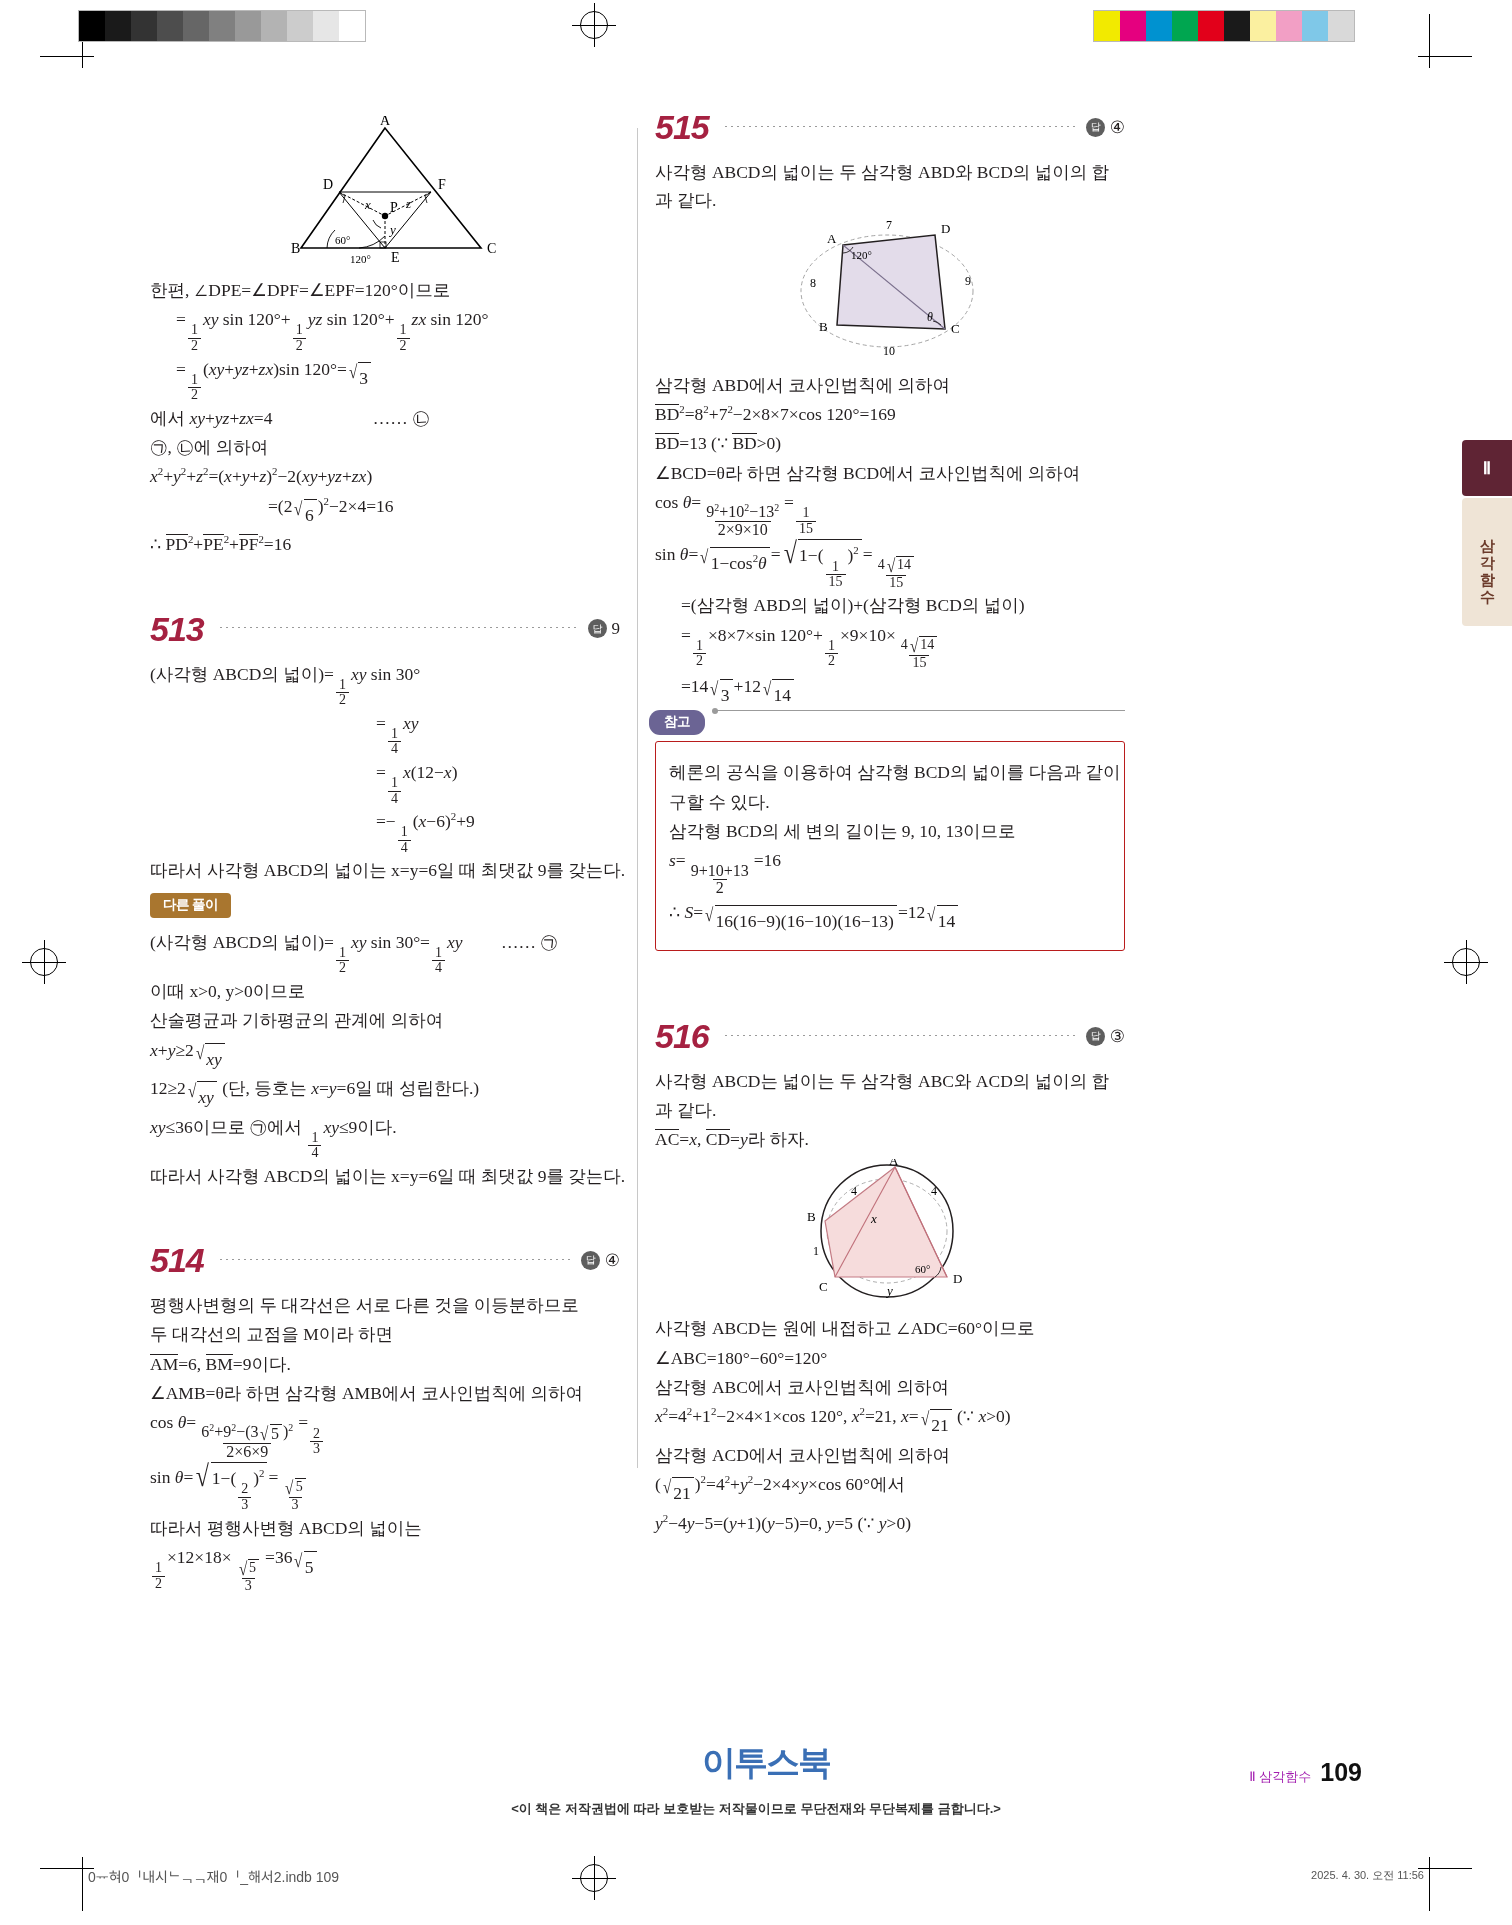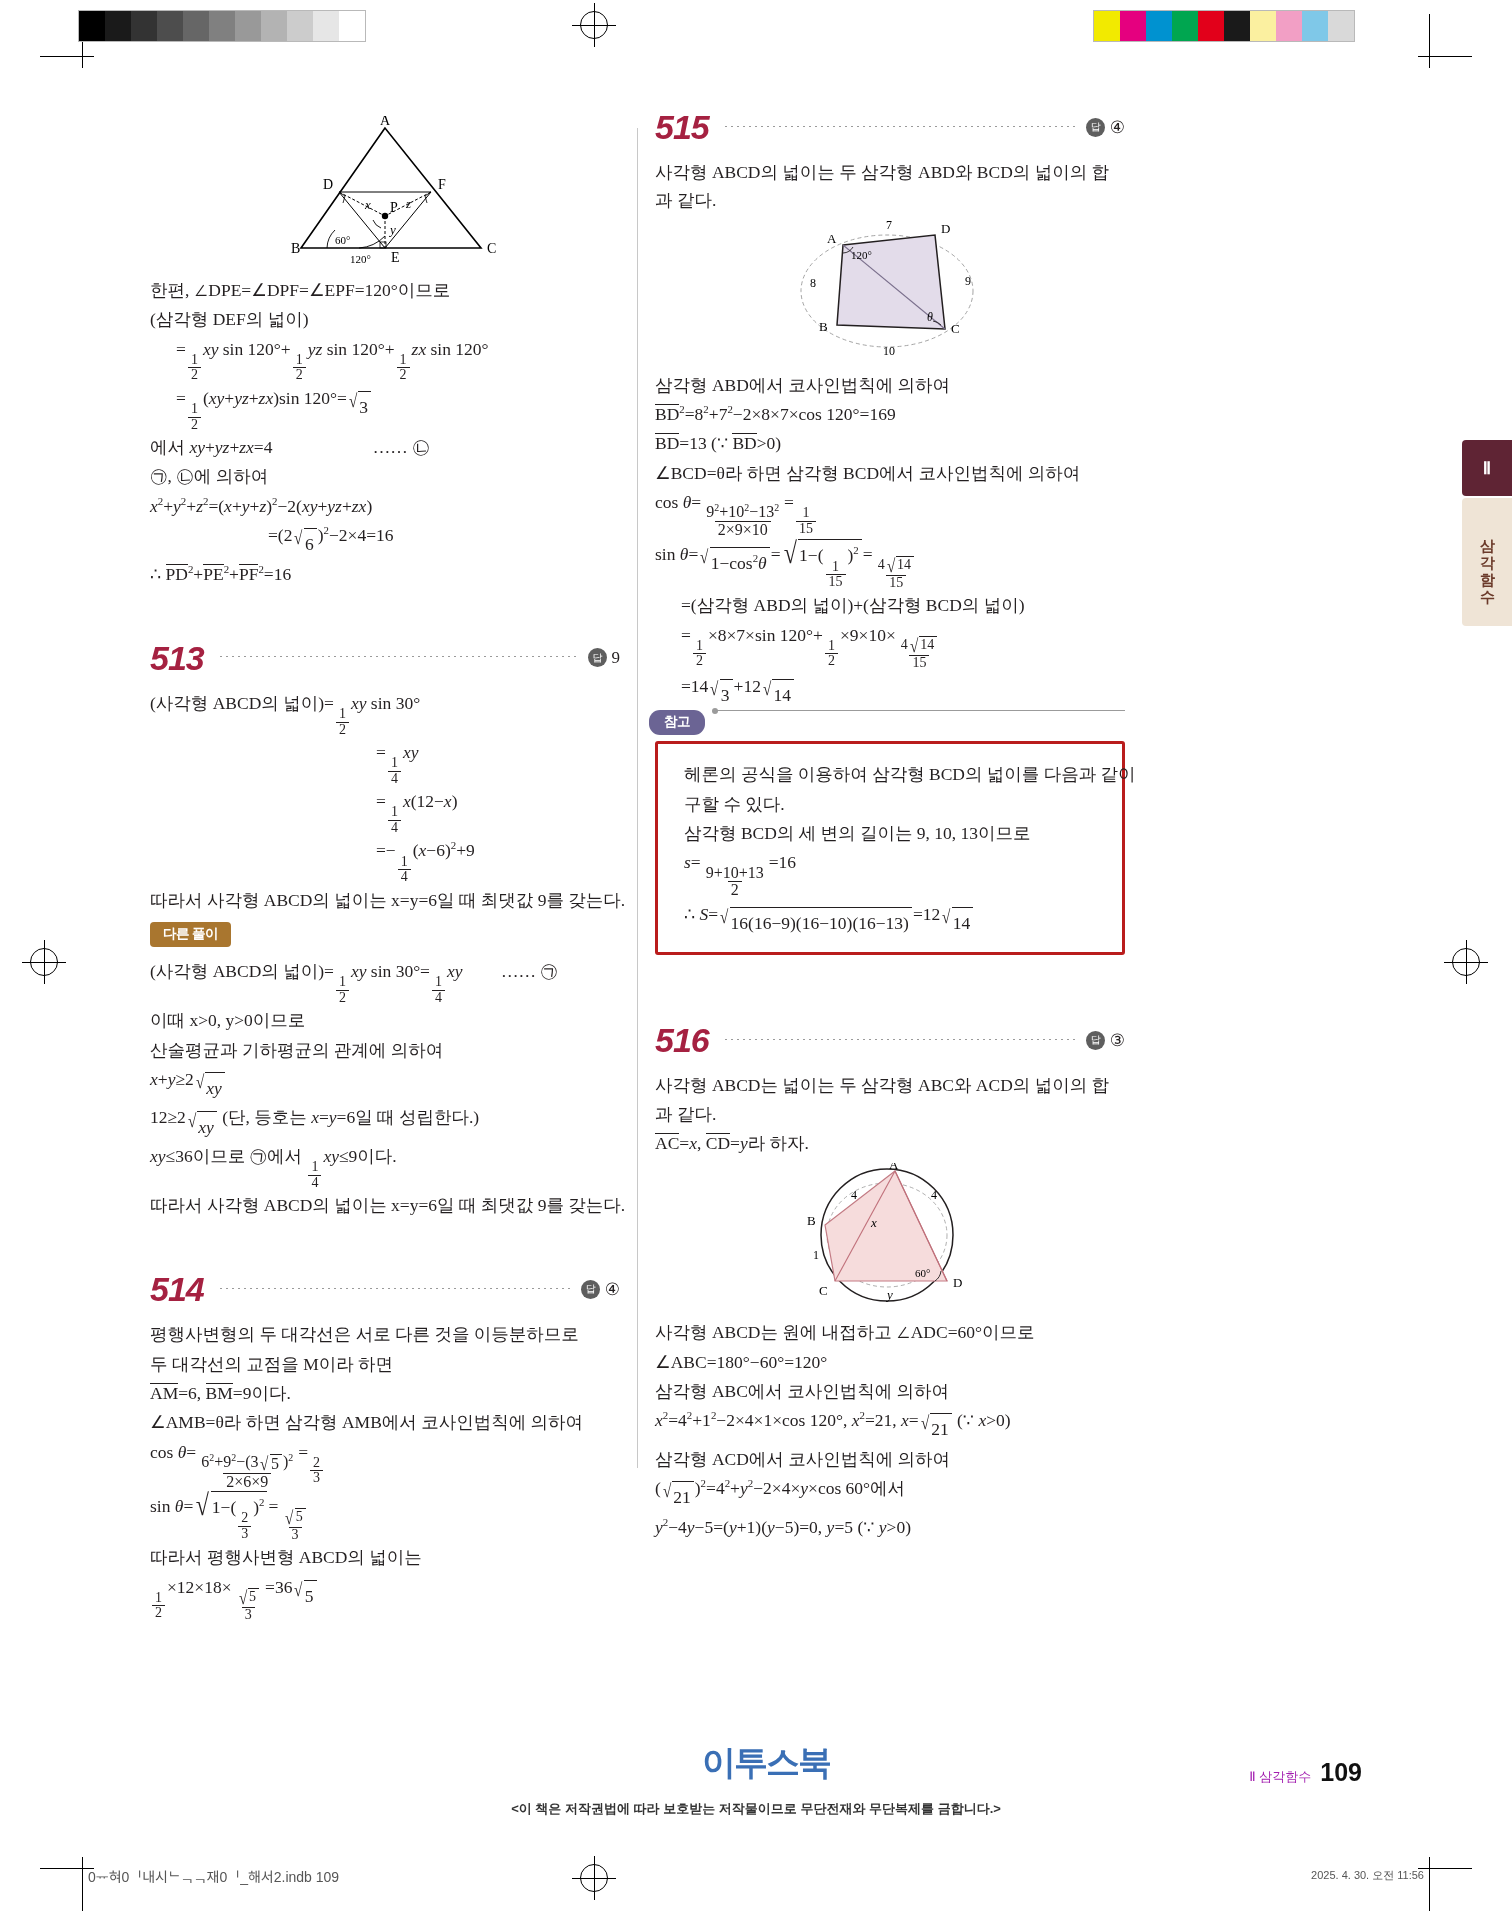--- a/index.html
+++ b/index.html
@@ -64,21 +64,21 @@
   .rad .sign{font-size:19px;line-height:1;transform:scaleX(.8);}
   .rad .body{border-top:1.1px solid #231f20;padding:1px 3px 0 1px;}
   .rad.tall .sign{font-size:30px;line-height:.95;}
 
   
   .badge{display:inline-block;font-family:"Liberation Sans",sans-serif;font-size:13.5px;
       font-weight:bold;color:#fff;padding:3px 13px 4px;border-radius:4px;letter-spacing:-.5px;}
   .badge.brown{background:#a9762f;font-family:Liberation Serif, serif;}
   .badge.purple{background:#6b6494;border-radius:11px;padding:3px 15px 4px;}
 
-  .refbox{border:3px solid #b91c1c;border-radius:3px;padding:16px 26px 14px;margin-top:6px;}
+  .refbox{border:1px solid #b91c1c;border-radius:3px;padding:16px 13px 14px;margin-top:6px;}
   .refhead{position:relative;display:flex;margin:0 0 4px -6px;}
   .refhead .line{flex:1;height:1px;background:#9b9b9b;margin-left:12px;position:relative;}
   .refhead .line:before{content:"";position:absolute;left:-5px;top:-2.5px;width:6px;height:6px;
       border-radius:50%;background:#9b9b9b;}
 
   
   .sidetab{position:absolute;right:0;top:440px;width:80px;}
   .sidetab .cap{width:50px;height:56px;background:#5f2434;color:#fff;margin-left:30px;
       display:flex;align-items:center;justify-content:center;font-family:"Liberation Sans",sans-serif;
       font-size:17px;font-weight:bold;border-radius:4px 0 0 4px;}
@@ -205,21 +205,20 @@
           <text x="155" y="96" font-size="14" font-family="Liberation Serif, serif">P</text>
           <text x="130" y="93" font-size="13" font-style="italic" font-family="Liberation Serif, serif">x</text>
           <text x="171" y="92" font-size="13" font-style="italic" font-family="Liberation Serif, serif">z</text>
           <text x="155" y="118" font-size="13" font-style="italic" font-family="Liberation Serif, serif">y</text>
           <text x="100" y="128" font-size="11" font-family="Liberation Serif, serif">60°</text>
           <text x="115" y="147" font-size="11" font-family="Liberation Serif, serif">120°</text>
         </svg>
       </div>
 
       <p class="tx">한편, ∠DPE=∠DPF=∠EPF=120°이므로</p>
-      <p class="tx">(삼각형 DEF의 넓이)</p>
 
       <p class="tx ind">
         =<span class="fr">
             <span class="n">1</span>
             <span class="d">2</span>
           </span><span class="ml">xy</span>&nbsp;sin 120°+<span class="fr">
             <span class="n">1</span>
             <span class="d">2</span>
           </span><span class="ml">yz</span>&nbsp;sin 120°+<span class="fr">
             <span class="n">1</span>

